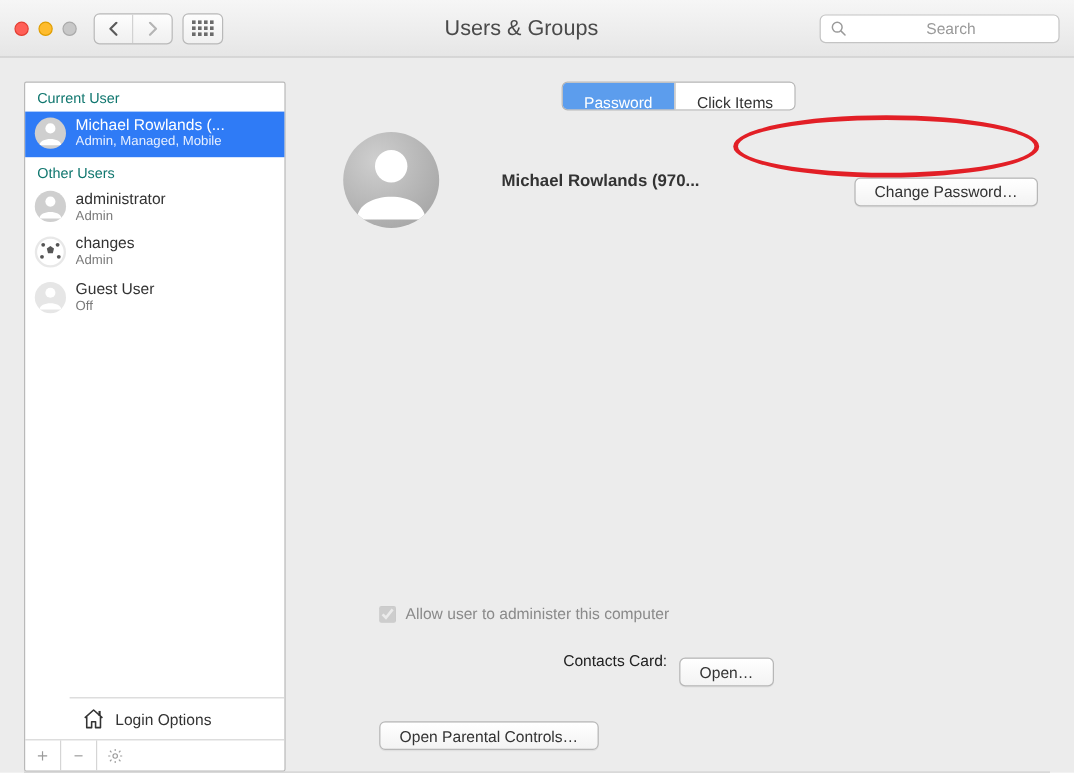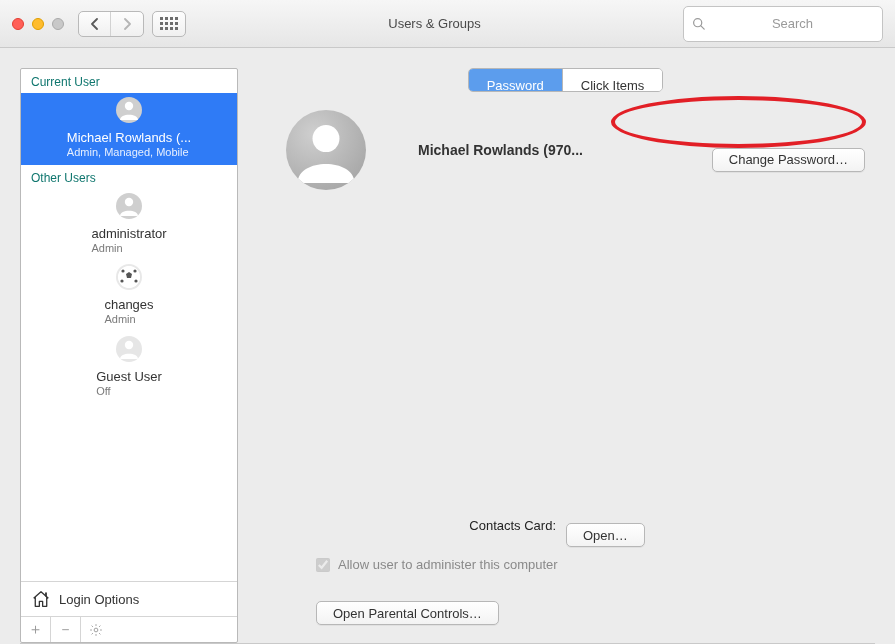--- a/index.html
+++ b/index.html
@@ -12,44 +12,44 @@
     .tl { width: 12px; height: 12px; border-radius: 50%; }
     .tl.red { background: #ff5f57; border: 0.5px solid #e33e32; }
     .tl.yellow { background: #febc2e; border: 0.5px solid #e09e00; }
     .tl.green { background: #c8c8c8; border: 0.5px solid #aaa; }
     .navseg { display: inline-flex; height: 26px; border: 1px solid #b9b9b9; border-radius: 5px; overflow: hidden; background: linear-gradient(#fdfdfd,#f0f0f0); }
     .navseg button { width: 32px; border: none; background: transparent; color: #8a8a8a; font-size: 14px; cursor: default; display:flex;align-items:center;justify-content:center; }
     .navseg button:first-child { border-right: 1px solid #d2d2d2; color:#5a5a5a;}
     .appsbtn { width: 34px; height: 26px; margin-left: 8px; border: 1px solid #b9b9b9; border-radius: 5px; background: linear-gradient(#fdfdfd,#f0f0f0); display:flex;align-items:center;justify-content:center; }
     .dots { display: grid; grid-template-columns: repeat(4,3px); grid-auto-rows:3px; gap:2px; }
     .dots span { background:#6b6b6b; width:3px; height:3px; }
-    .wintitle { flex: 1; text-align: center; color:#4a4a4a; font-size:13px; }
-    .searchwrap { width: 200px; height: 36px; border:1px solid #c4c4c4; border-radius:5px; background:#fff; display:flex; align-items:center; justify-content:center; color:#9a9a9a; gap:6px; padding:0 8px; margin-left:auto;}
+    .wintitle { flex: 1; text-align: center; color:#4a4a4a; font-size:18px; }
+    .searchwrap { width: 200px; height: 24px; border:1px solid #c4c4c4; border-radius:5px; background:#fff; display:flex; align-items:center; justify-content:center; color:#9a9a9a; gap:6px; padding:0 8px; margin-left:auto;}
     .searchwrap input { border:none; outline:none; width:100%; font-size:13px; color:#333; background:transparent; text-align:center;}
     .searchwrap input::placeholder { color:#9a9a9a; }
     .searchwrap svg { flex-shrink:0; }
 
     
     .content { flex:1; display:flex; padding: 20px 20px 0 20px; gap: 18px; }
 
     
     .sidebar { width: 218px; background:#fff; border:1px solid #b9b9b9; border-radius:2px; display:flex; flex-direction:column; }
     .sb-hdr { padding: 6px 10px 4px; color:#0f766e; font-size:12px; }
-    .sb-row { display:flex; align-items:center; padding: 4px 8px 6px; gap:8px;flex-direction:column; }
+    .sb-row { display:flex; align-items:center; padding: 4px 8px 6px; gap:8px; }
     .sb-row.selected { background:#2f7bf6; color:#fff; }
     .sb-row.selected .sub { color:#e6efff; }
     .avatar { width:26px; height:26px; border-radius:50%; background:#cfcfcf; display:flex; align-items:center; justify-content:center; flex-shrink:0; overflow:hidden;}
     .avatar.big { width:80px; height:80px; }
     .silhouette { fill:#fff; }
     .avatar.soccer { background: radial-gradient(#fff 58%, #e8e8e8 62%); position:relative;}
     .sb-text { display:flex; flex-direction:column; line-height:1.15; overflow:hidden;}
     .sb-name { font-size:13px; white-space:nowrap; overflow:hidden; text-overflow:ellipsis;}
     .sub { font-size:11px; color:#7a7a7a; }
     .sb-fill { flex:1; }
-    .loginopts { border-top:1px solid #d5d5d5; padding:8px 10px; display:flex; align-items:center; gap:8px; font-size:13px;}
+    .loginopts { border-top:1px solid #d5d5d5; padding:8px 10px; display:flex; align-items:center; gap:8px; font-size:13px;margin-left:37px;}
     .house svg { display:block; }
     .sb-footer { border-top:1px solid #d5d5d5; height:26px; display:flex; align-items:stretch; }
     .sb-footer .fbtn { width:30px; display:flex; align-items:center; justify-content:center; border-right:1px solid #d5d5d5; color:#9a9a9a; font-size:15px; }
     .sb-footer .fbtn:last-child { border-right:none; }
 
     
     .pane { flex:1; display:flex; flex-direction:column; position:relative;}
     .tabs { align-self:center; display:flex; border:1px solid #b7b7b7; border-radius:5px; overflow:hidden; height:24px; margin-bottom: 18px;}
     .tab { padding: 16px 18px; display:flex; align-items:center; font-size:13px; background:#fff;}
     .tab.active { background:#5c9ded; color:#fff; }
@@ -235,33 +235,33 @@
             </svg>
         </div>
         <div class="pname">Michael Rowlands (970...</div>
         <div class="macbtn">
             <span>Change Password…</span>
           </div>
         <div class="annot" style="left:355px; top:-14px;"></div>
       </div>
 
       <div class="form">
+        <div class="formrow" style="padding-left:40px;">
+          <label class="chk">
+            <input type="checkbox" checked="" disabled="" style="">
+            <span class="muted">Allow user to administer this computer</span>
+          </label>
+        </div>
         <div class="formrow">
           <div class="lbl">Contacts Card:</div>
           <div class="macbtn">
               <span>Open…</span>
             </div>
         </div>
         <div class="formrow" style="padding-left:40px;">
-          <label class="chk">
-            <input type="checkbox" checked="" disabled="" style="">
-            <span class="muted">Allow user to administer this computer</span>
-          </label>
-        </div>
-        <div class="formrow" style="padding-left:40px;">
           <div class="macbtn">
               <span>Open Parental Controls…</span>
             </div>
         </div>
       </div>
     </div>
 
   </div>
 
   <div class="sep"></div>

